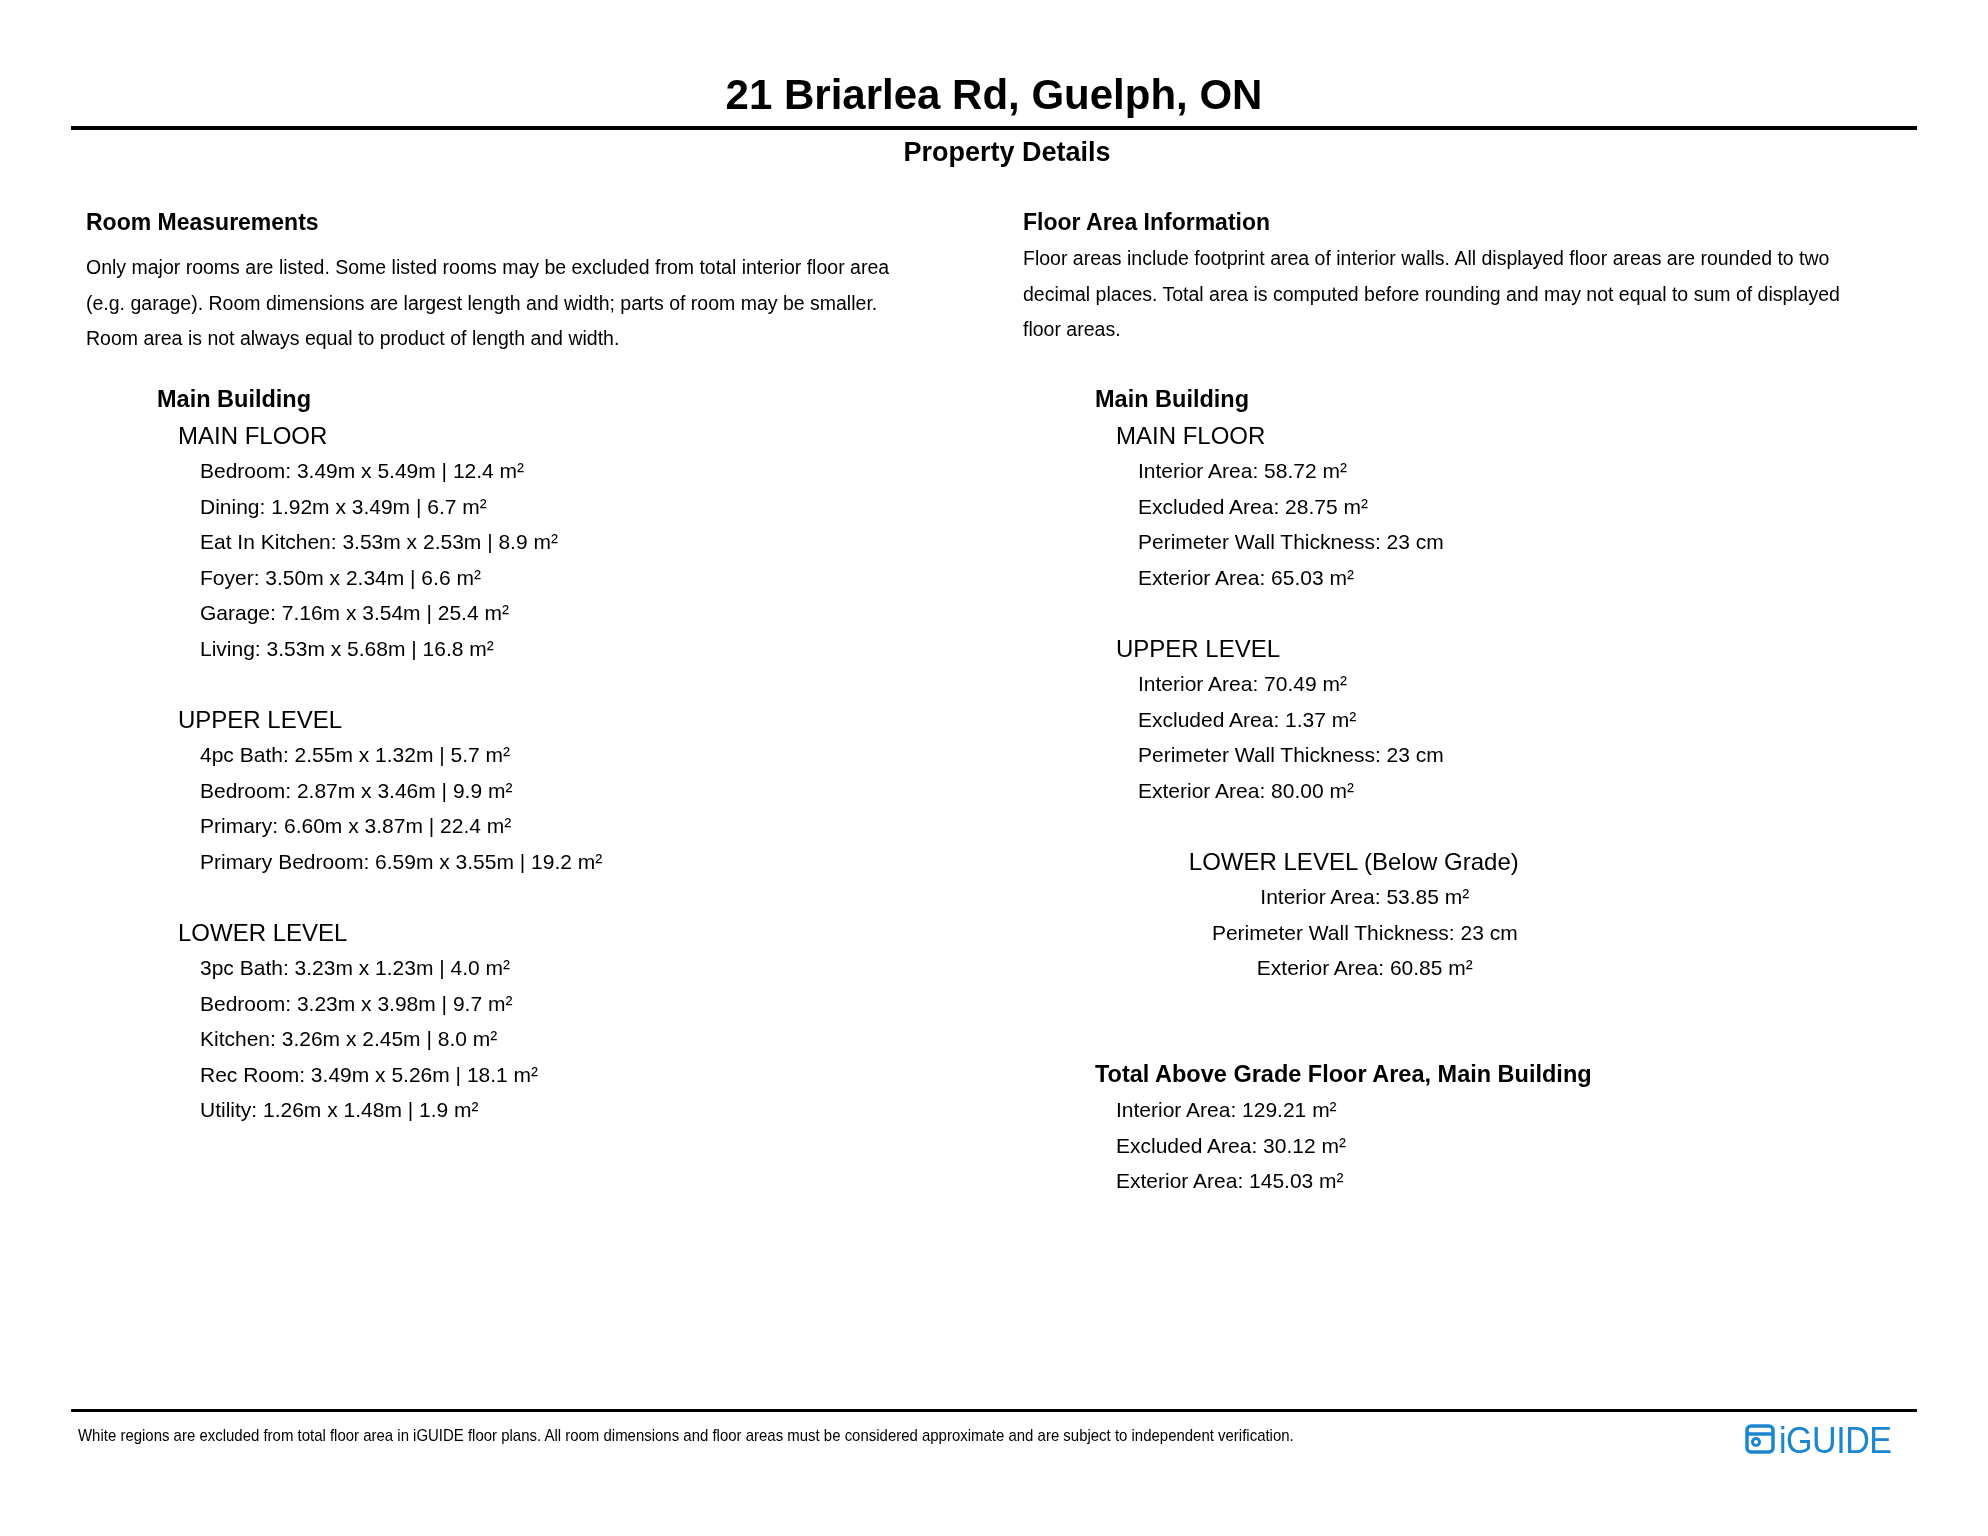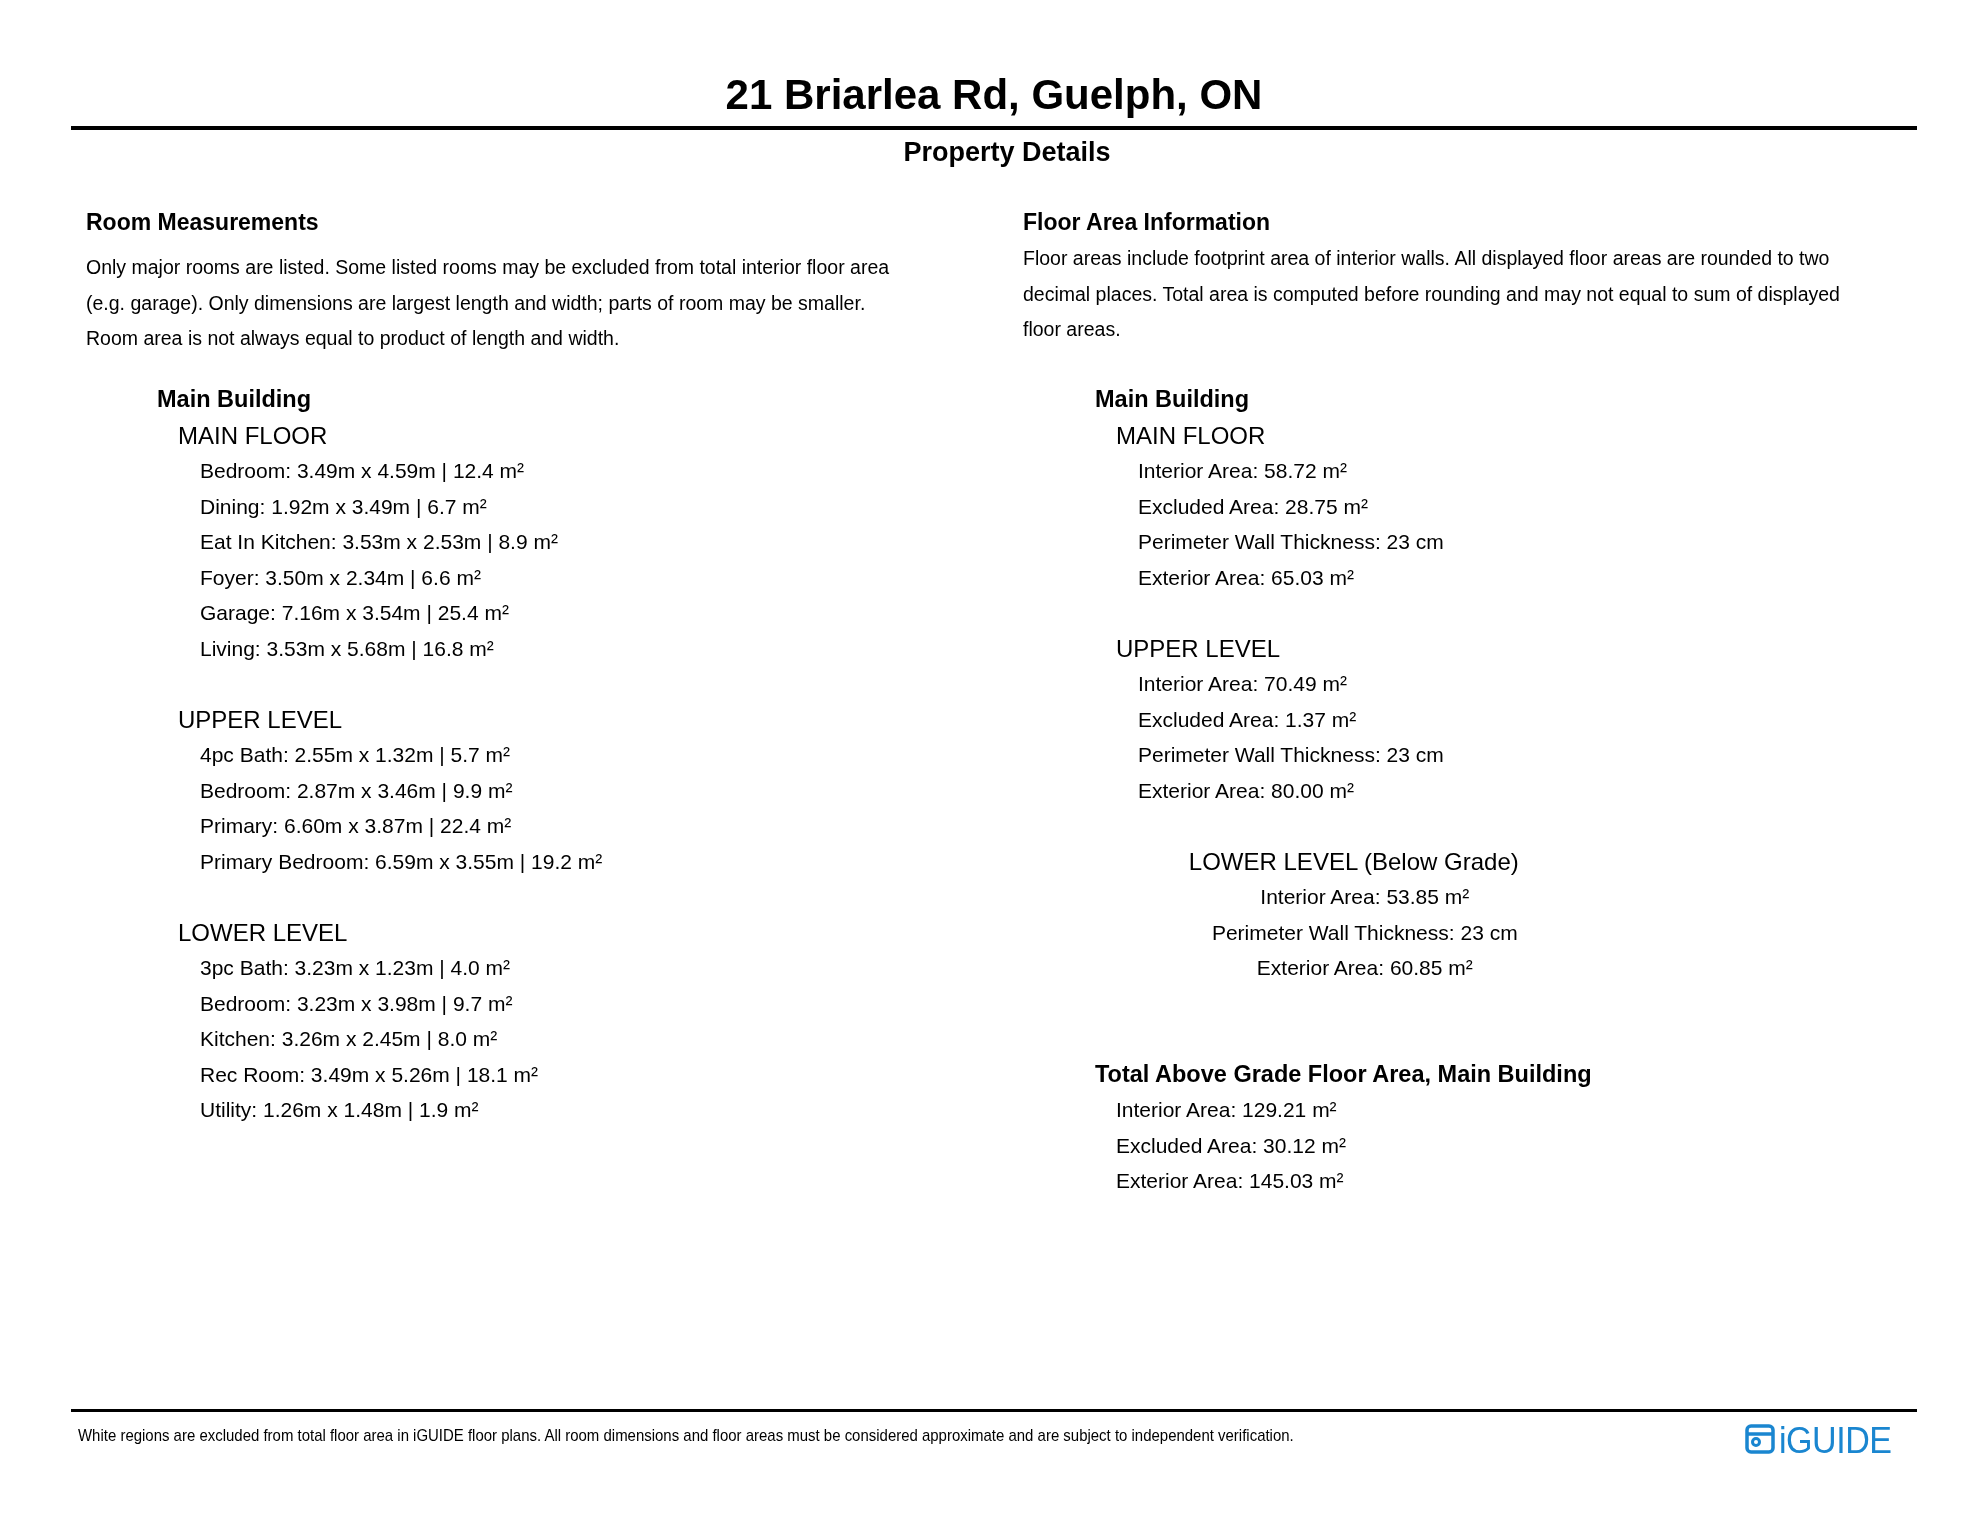--- a/index.html
+++ b/index.html
@@ -48,30 +48,30 @@
 </head>
 <body>
 
 <div class="abs title">21 Briarlea Rd, Guelph, ON</div>
 <div class="abs rule-top"></div>
 <div class="abs subtitle">Property Details</div>
 
 <div class="abs sec-heading" style="left:86px; top:207px;">Room Measurements</div>
 <div class="abs sec-desc" style="left:86px; top:250px;">
   <div>Only major rooms are listed. Some listed rooms may be excluded from total interior floor area</div>
-  <div>(e.g. garage). Only dimensions are largest length and width; parts of room may be smaller.</div>
+  <div>(e.g. garage). Room dimensions are largest length and width; parts of room may be smaller.</div>
   <div>Room area is not always equal to product of length and width.</div>
 </div>
 
 <div class="abs list" style="left:157px; top:382px;">
   <div class="bldg">Main Building</div>
   <div style="padding-left:21px;">
     <div class="lvl">MAIN FLOOR</div>
     <div style="padding-left:22px;">
-      <div class="item">Bedroom: 3.49m x 4.59m | 12.4 m²</div>
+      <div class="item">Bedroom: 3.49m x 5.49m | 12.4 m²</div>
       <div class="item">Dining: 1.92m x 3.49m | 6.7 m²</div>
       <div class="item">Eat In Kitchen: 3.53m x 2.53m | 8.9 m²</div>
       <div class="item">Foyer: 3.50m x 2.34m | 6.6 m²</div>
       <div class="item">Garage: 7.16m x 3.54m | 25.4 m²</div>
       <div class="item">Living: 3.53m x 5.68m | 16.8 m²</div>
     </div>
   </div>
   <div class="gap"></div>
   <div style="padding-left:21px;">
     <div class="lvl">UPPER LEVEL</div>

